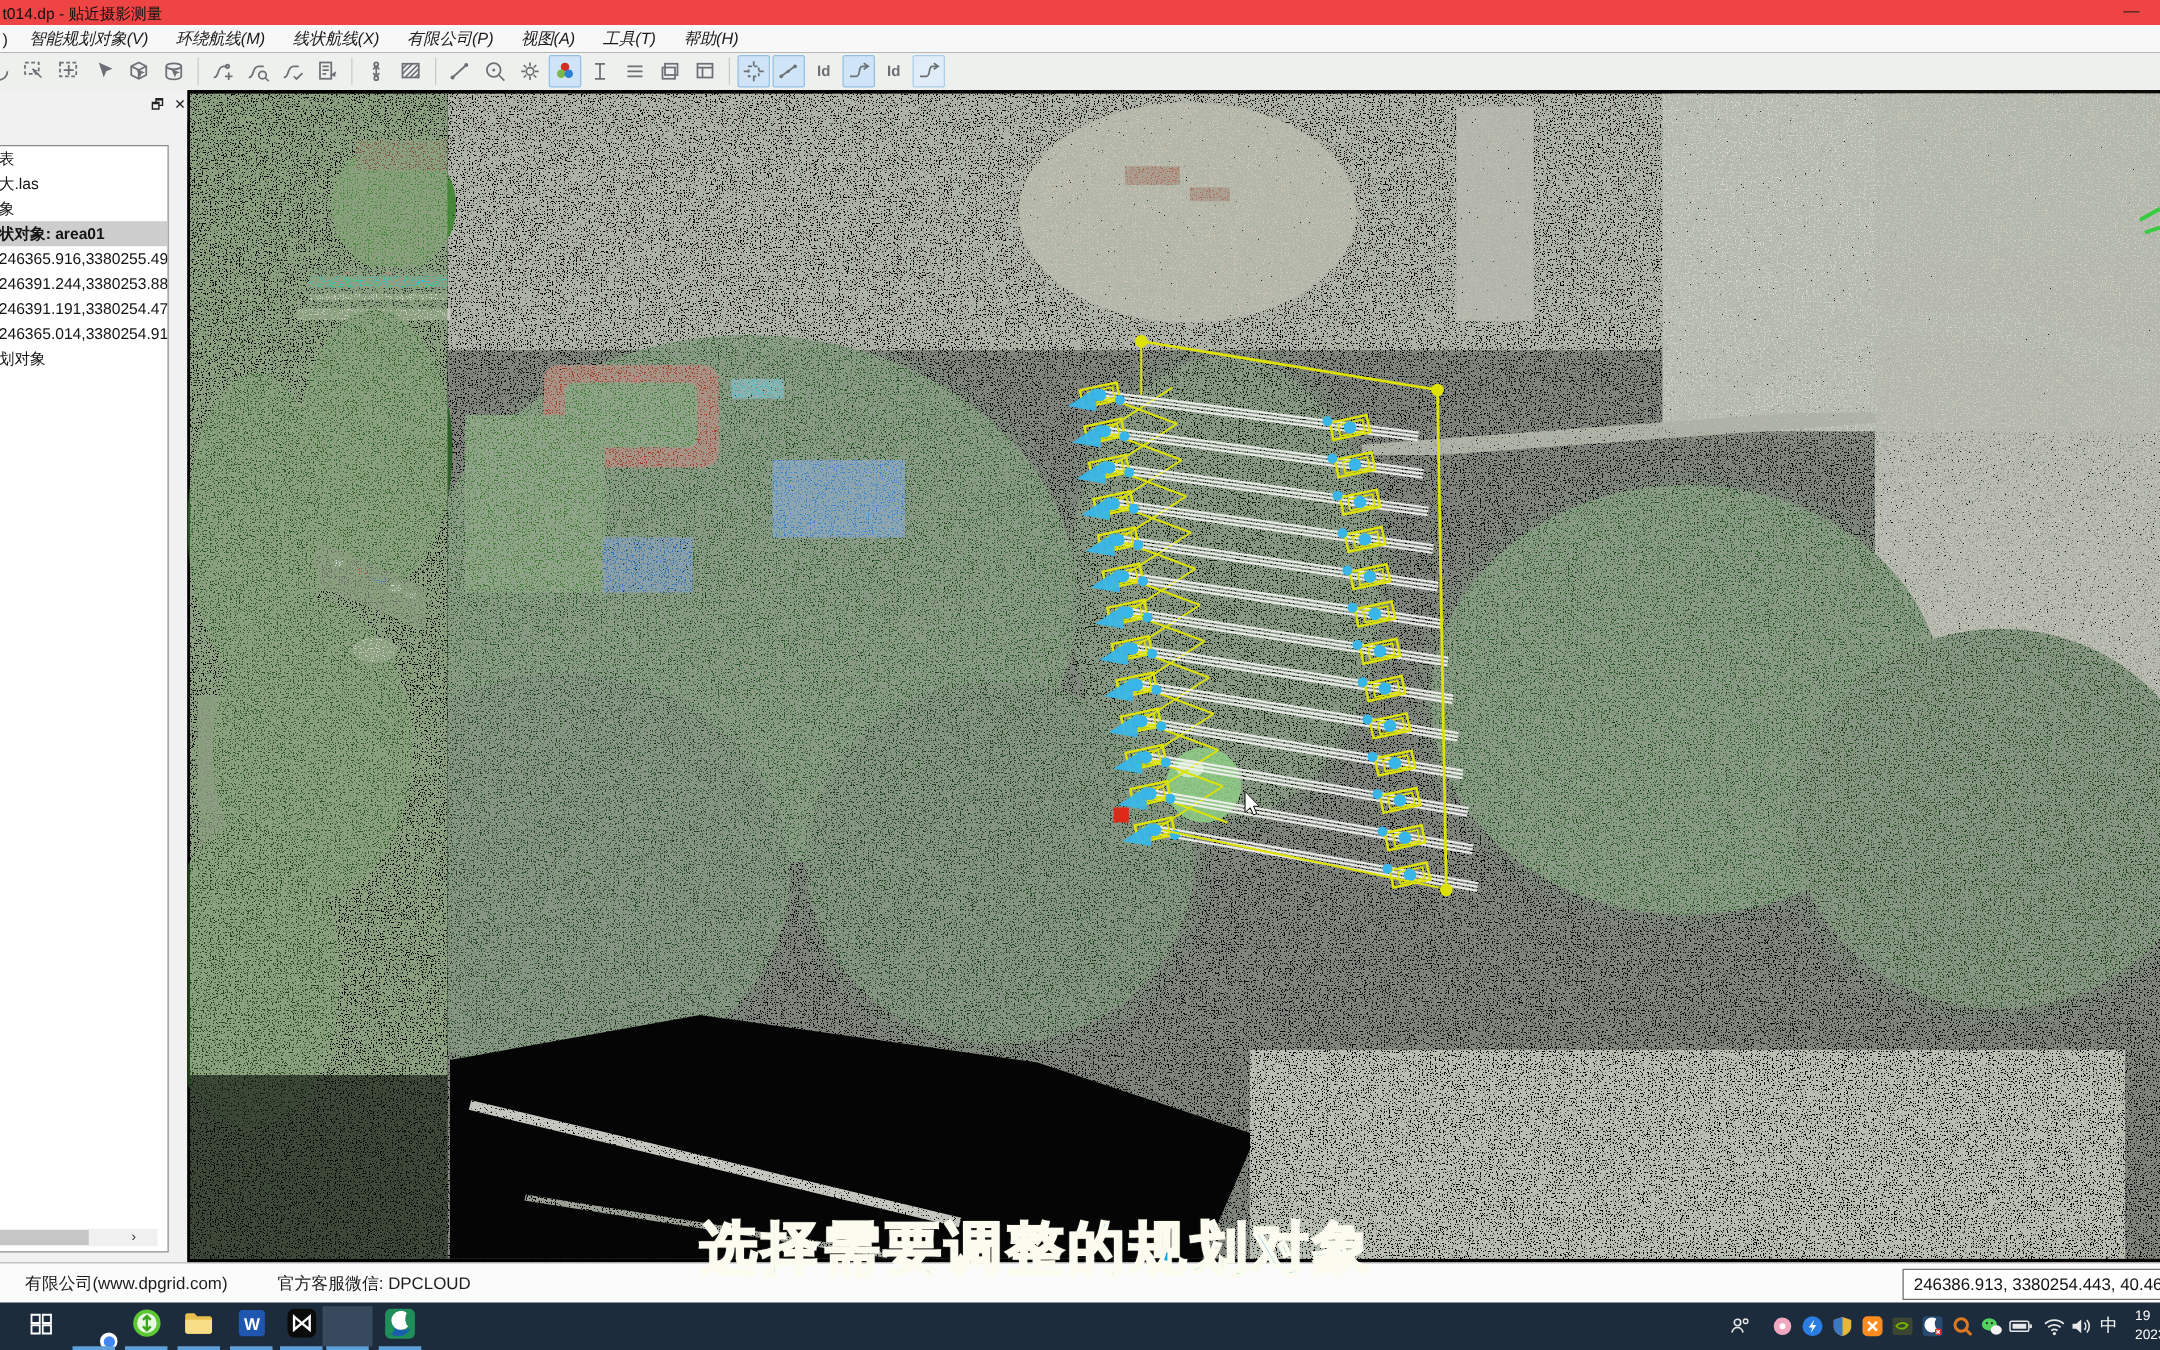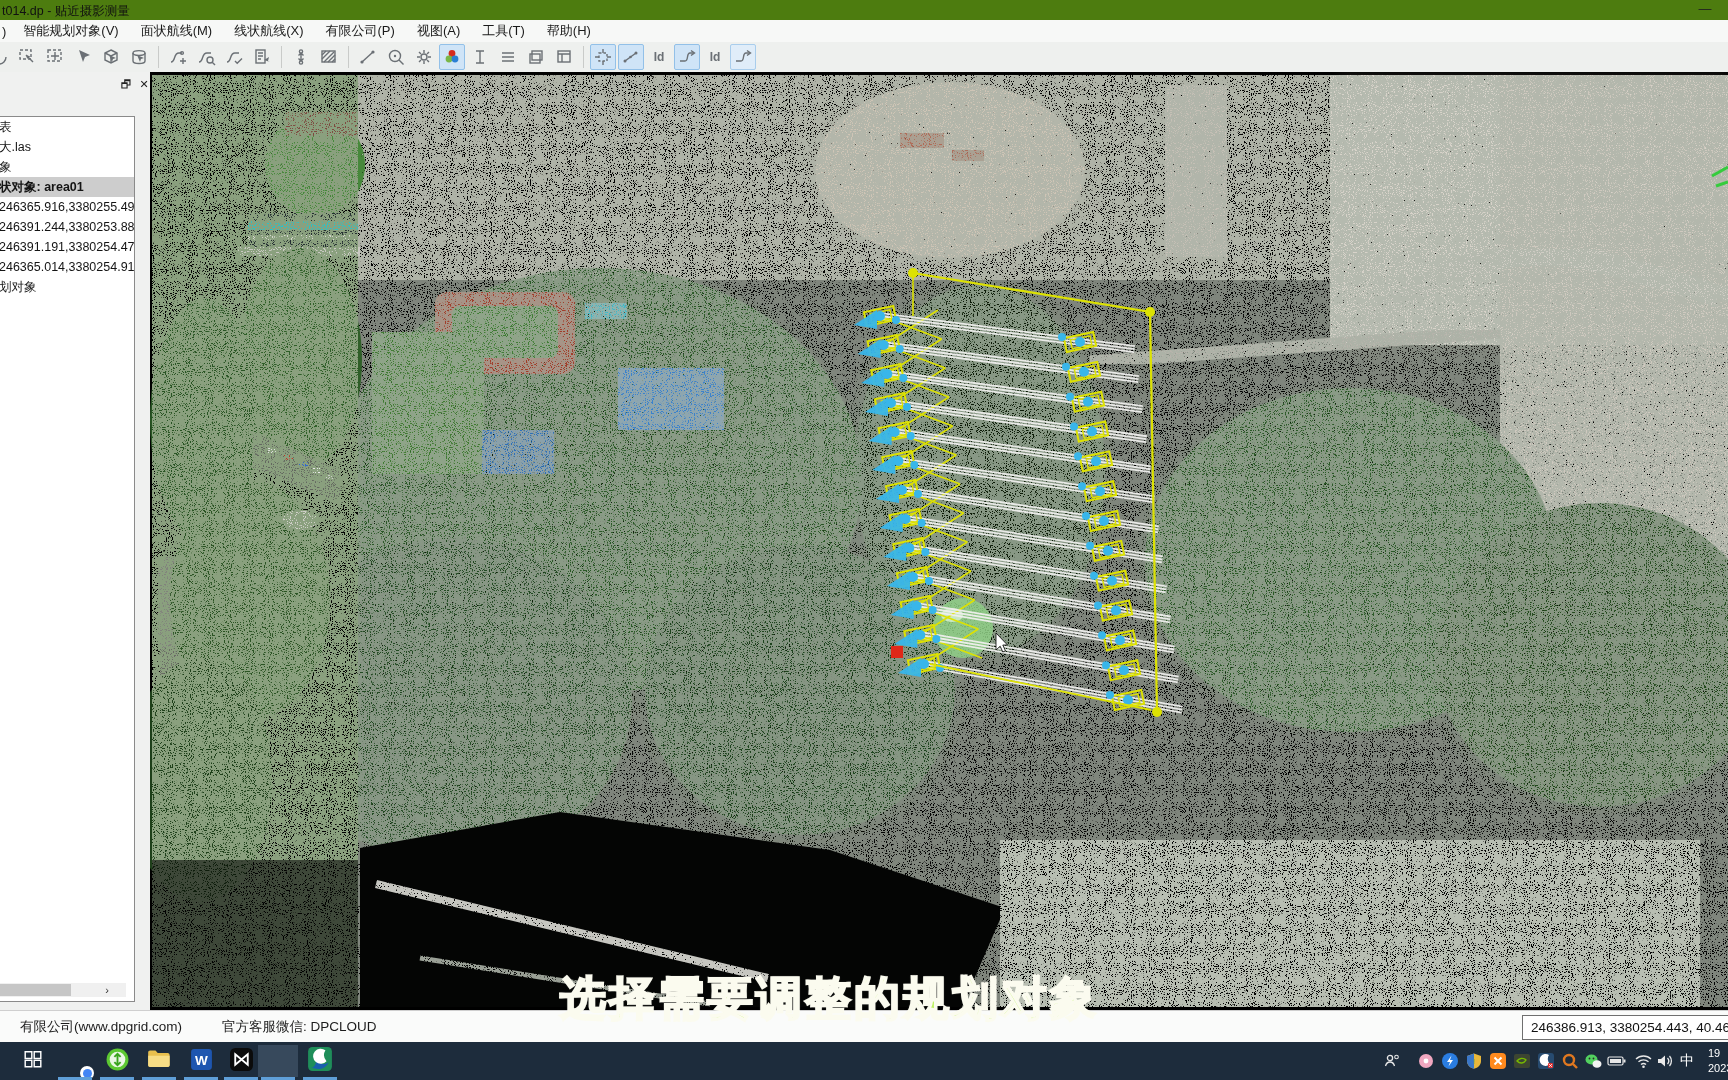--- a/index.html
+++ b/index.html
@@ -1,24 +1,24 @@
 <!DOCTYPE html>
 <html><head>
 <meta charset="utf-8">
 <style>
   html,body{margin:0;padding:0;background:#000;}
   body{width:1728px;height:1080px;position:relative;overflow:hidden;
        font-family:"Liberation Sans","DejaVu Sans",sans-serif;-webkit-font-smoothing:antialiased;}
   .abs{position:absolute;}
   
-  #titlebar{left:0;top:0;width:1728px;height:20px;background:#4d7c0f;color:#111;font-size:12.5px;}
+  #titlebar{left:0;top:0;width:1728px;height:20px;background:#ef4444;color:#111;font-size:12.5px;}
   #title-text{left:2px;top:3px;white-space:nowrap;}
   #btn-min{right:10px;top:1px;width:26px;height:17px;text-align:center;font-size:13px;color:#222;cursor:default;}
   #menubar{left:0;top:20px;width:1728px;height:22px;background:#f7f8f7;display:flex;align-items:center;font-size:13px;color:#1a1a1a;}
-  .menu-item{padding:2px 11px;white-space:nowrap;}
+  .menu-item{padding:2px 11px;white-space:nowrap;font-style:italic;}
   .menu-frag{padding:2px 6px 2px 2px;}
   #toolbar{left:0;top:42px;width:1728px;height:30px;background:#eef0ee;border-bottom:1px solid #d6d8d6;display:flex;align-items:center;}
   .tb{width:26px;height:26px;margin:0 1px;border:1px solid transparent;border-radius:2px;
       display:flex;align-items:center;justify-content:center;background:transparent;padding:0;}
   .tb svg{display:block;}
   .tb.active{background:#cfe4f7;border-color:#92c0e8;}
   .tb.active2{background:#e0edf9;border-color:#a9cdec;}
   .tb .idtxt{font-size:12px;color:#6b7075;font-weight:bold;}
   .tbsep{width:1px;height:22px;background:#c9cbc9;margin:0 5px;}
   
@@ -27,21 +27,21 @@
   .dock-btn{top:5px;width:16px;height:15px;color:#222;font-size:11px;text-align:center;line-height:15px;}
   #tree-box{left:-6px;top:44px;width:139px;height:884px;background:#fff;border:1px solid #8a8a8a;overflow:hidden;}
   .tree-row{height:20px;line-height:20px;font-size:12.5px;color:#141414;white-space:nowrap;padding-left:4px;}
   .tree-row.sel{background:#cdcdcd;font-weight:bold;}
   #tree-scroll{position:absolute;left:0;bottom:4px;width:131px;height:14px;background:#f0f0f0;}
   #tree-thumb{position:absolute;left:0;top:1px;width:76px;height:12px;background:#c6c6c6;}
   #tree-arrow{position:absolute;right:12px;top:0;width:14px;height:14px;font-size:11px;color:#333;text-align:center;line-height:14px;}
   
   #viewport{left:150px;top:72px;width:1578px;height:938px;background:#000;}
   #subtitle{left:560px;top:968px;width:620px;font-size:46px;font-weight:bold;letter-spacing:3px;
-            color:#bef264;-webkit-text-stroke:2px #fbfbef;
+            color:#0ea5e9;-webkit-text-stroke:2px #fbfbef;
             text-shadow:0 0 2px #ffffff,0 0 1px #ffffff;white-space:nowrap;z-index:40;}
   
   #statusbar{left:0;top:1010px;width:1728px;height:32px;background:#fafbfa;border-top:1px solid #cfcfcf;
              display:flex;align-items:center;font-size:13.5px;color:#1c1c1c;z-index:30;}
   #status-left{margin-left:20px;white-space:nowrap;}
   #status-mid{margin-left:40px;white-space:nowrap;}
   #coord-box{position:absolute;left:1522px;top:4px;width:240px;height:23px;border:1px solid #6f6f6f;background:#fff;
              font-size:13.5px;color:#111;line-height:23px;padding-left:8px;white-space:nowrap;}
   
   #taskbar{left:0;top:1042px;width:1728px;height:38px;background:#1d2c3c;z-index:35;}
@@ -62,21 +62,21 @@
 
 <div id="titlebar" class="abs">
   <span id="title-text" class="abs">t014.dp - 贴近摄影测量</span>
   <span id="btn-min" class="abs">—</span>
 </div>
 
 <div id="menubar" class="abs">
   <span class="menu-frag">)</span>
 
 <span class="menu-item">智能规划对象(V)</span>
-    <span class="menu-item">面状航线(M)</span>
+    <span class="menu-item">环绕航线(M)</span>
     <span class="menu-item">线状航线(X)</span>
     <span class="menu-item">有限公司(P)</span>
     <span class="menu-item">视图(A)</span>
     <span class="menu-item">工具(T)</span>
     <span class="menu-item">帮助(H)</span>
   </div>
 
 <div id="toolbar" class="abs">
     <button class="tb" style="margin-left: -14px;">
       <span>

